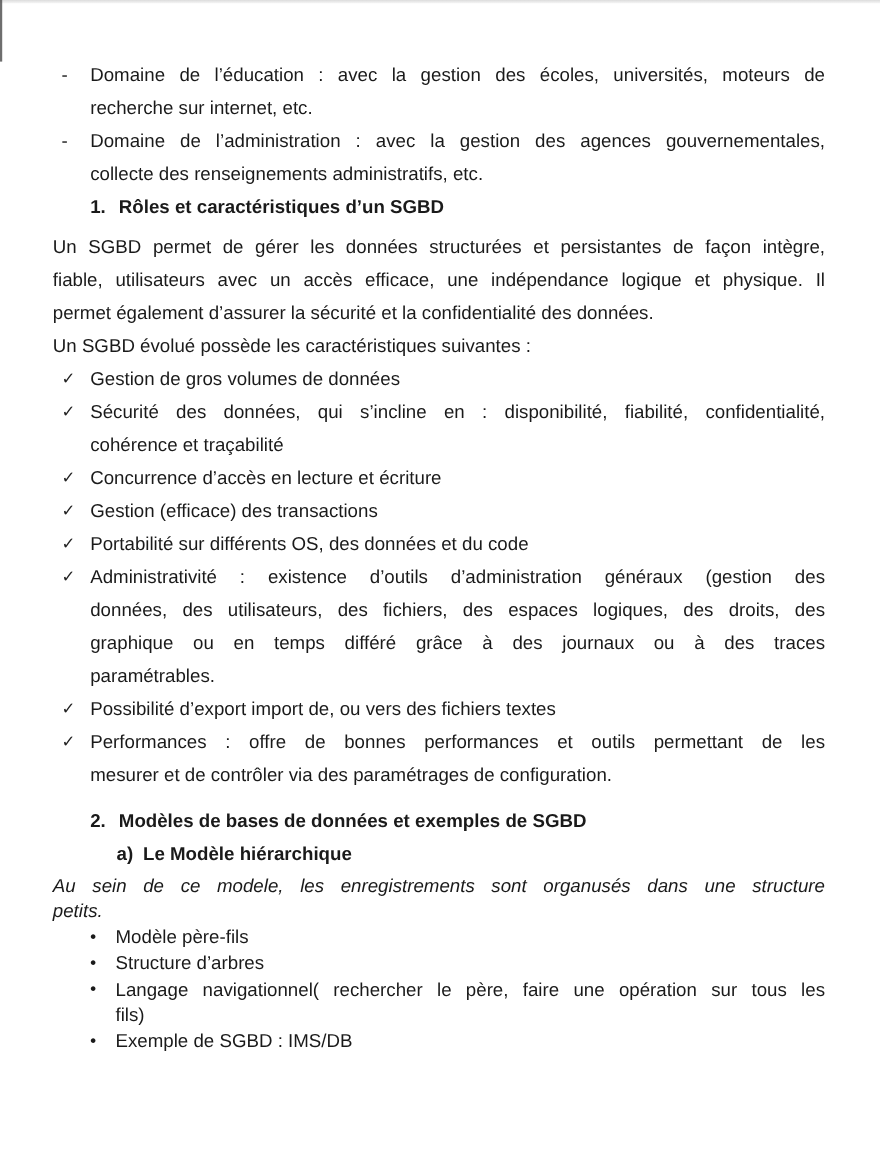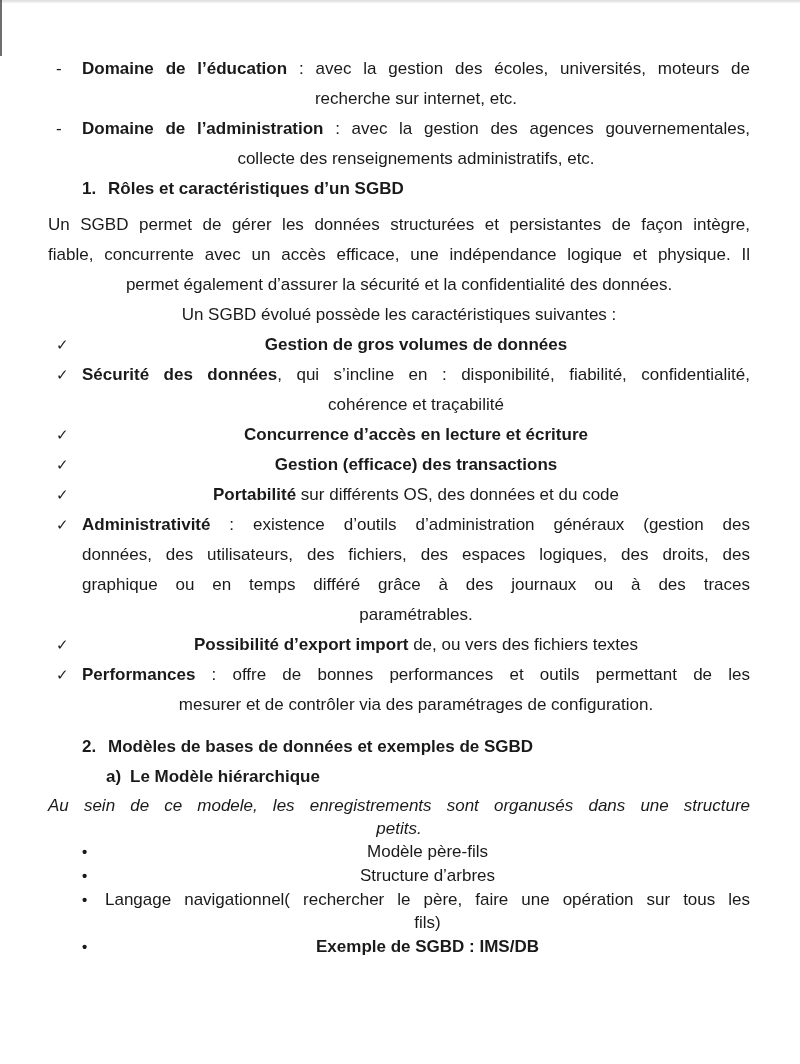--- a/index.html
+++ b/index.html
@@ -30,23 +30,23 @@
     opacity: .8;
   }
 
   .content {
     position: absolute;
     top: 0; left: 48px;
     width: 702px;
     padding-top: 54px;
   }
 
-  .ln { line-height: 30px; text-align: center; }
+  .ln { line-height: 30px; text-align: left; }
   .ln.j { text-align: justify; text-align-last: justify; }
-  .b { font-weight: bold; }
+  .b { font-weight: normal; }
 
   
   .hang { position: relative; padding-left: 34px; }
   .hang > .marker {
     position: absolute; left: 8px; top: 0;
     line-height: 30px;
   }
   .marker.check { font-size: 15px; color: #222; }
 
   
@@ -87,21 +87,21 @@
       <div class="ln"><span>collecte des renseignements administratifs, etc.</span></div>
     </div>
 
     <div class="heading h1">
       <span class="h-marker">1.</span>
       <span>Rôles et caractéristiques d’un SGBD</span>
     </div>
 
     <div class="para">
       <div class="ln j">Un SGBD permet de gérer les données structurées et persistantes de façon intègre,</div>
-      <div class="ln j">fiable, concurrente avec un accès efficace, une indépendance logique et physique. Il</div>
+      <div class="ln j">fiable, utilisateurs avec un accès efficace, une indépendance logique et physique. Il</div>
       <div class="ln">permet également d’assurer la sécurité et la confidentialité des données.</div>
     </div>
 
     <div class="ln">Un SGBD évolué possède les caractéristiques suivantes :</div>
 
     <div class="hang">
       <span class="marker check">✓</span>
       <div class="ln"><span class="b">Gestion de gros volumes de données</span><span></span></div>
     </div>
 

